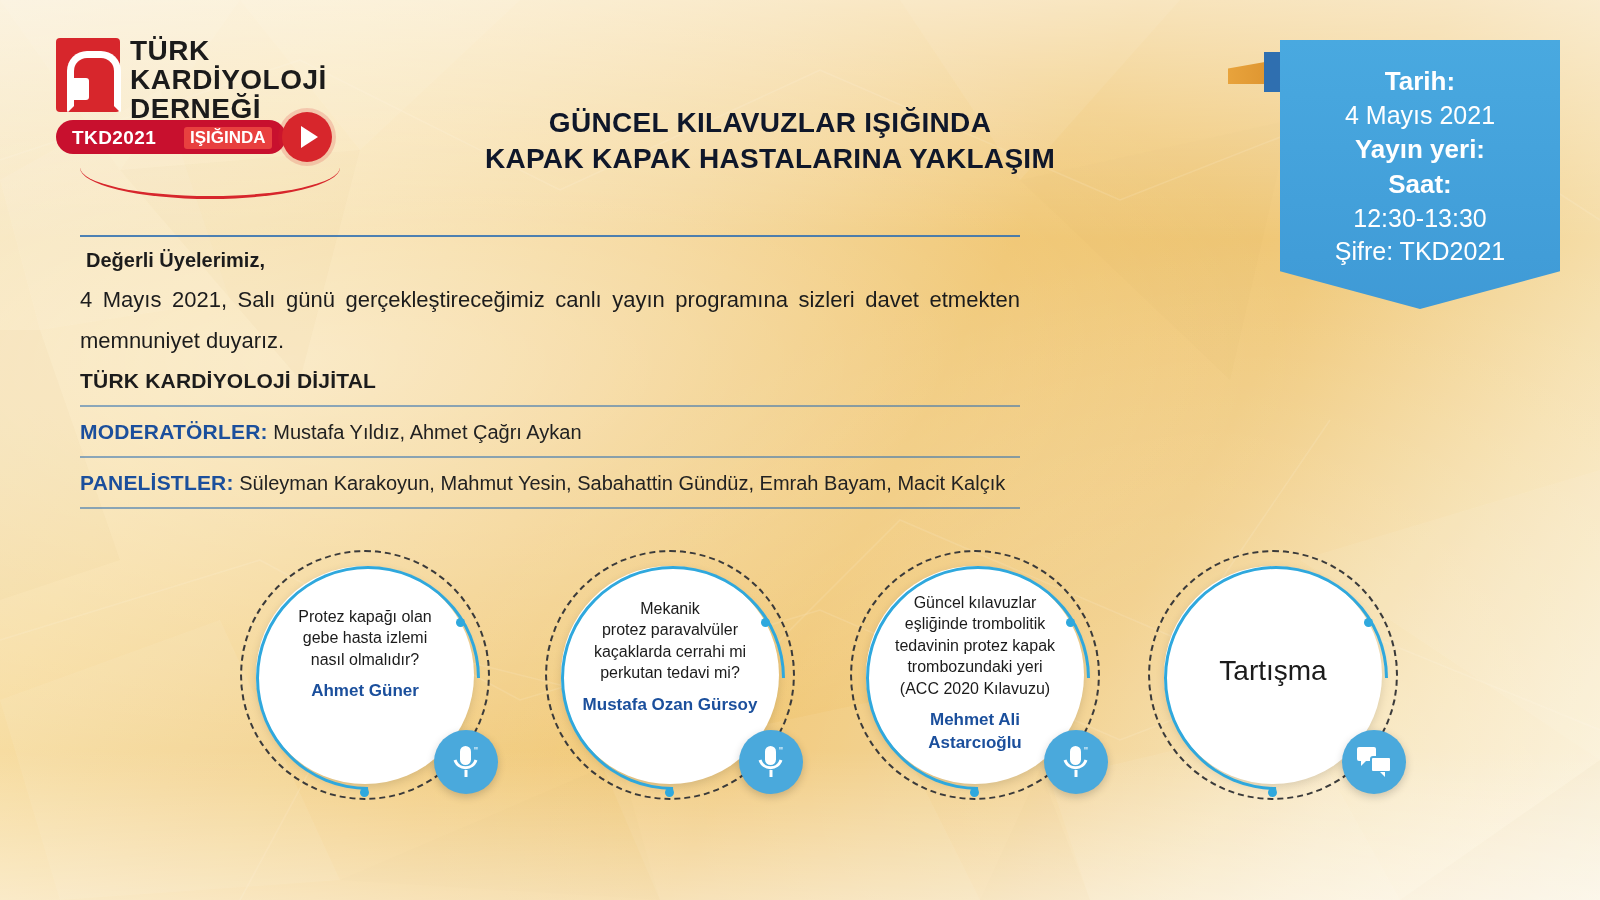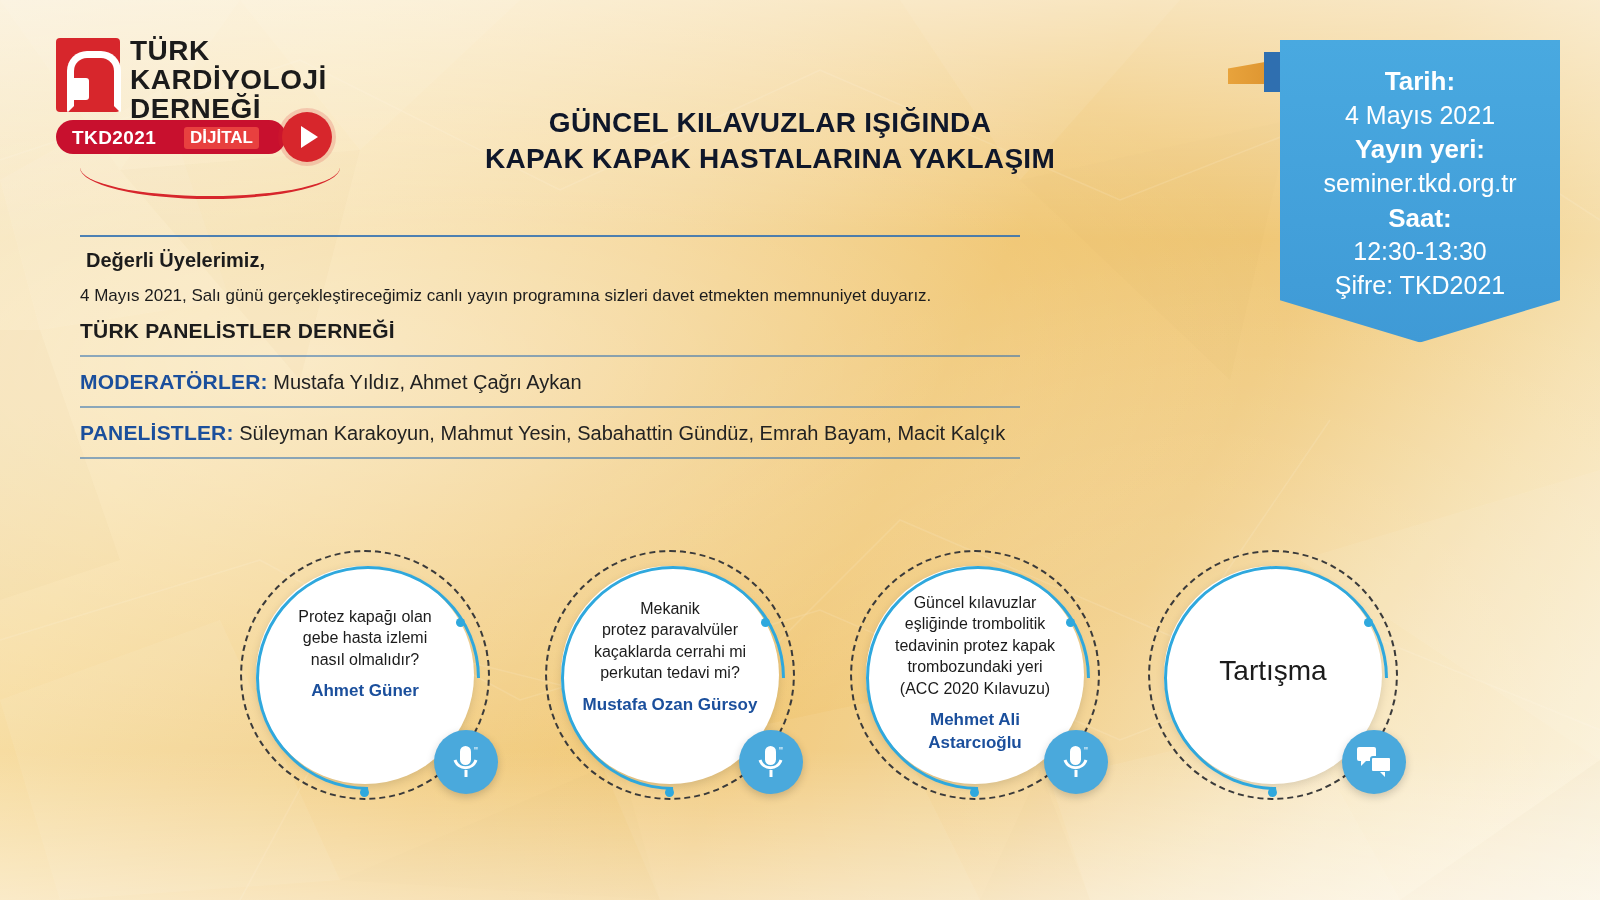--- a/index.html
+++ b/index.html
@@ -95,21 +95,21 @@
   }
   .ribbon-body .lbl{font-weight:bold;font-size:26px;line-height:1.34;}
   .ribbon-body .val{font-size:25px;line-height:1.34;font-weight:400;}
 
   
   #letter{position:absolute;left:80px;top:235px;width:940px;}
   .rule{height:2px;background:#2f6fb0;opacity:.85;}
   .rule.thin{opacity:.55;}
   #letter .greet{font-weight:bold;font-size:20px;color:#1c1c1c;margin:12px 6px 8px;}
   #letter .para{
-    font-size:17px;color:#1c1c1c;line-height:1.85;text-align:justify;margin:0 0 4px;
+    font-size:22px;color:#1c1c1c;line-height:1.85;text-align:justify;margin:0 0 4px;
   }
   #letter .org{font-weight:bold;font-size:21px;color:#1c1c1c;margin:8px 0 12px;letter-spacing:.2px;}
 
   .roleline{margin:13px 0 12px;font-size:20px;color:#222;}
   .roleline b{color:#1b4f9c;font-size:21px;letter-spacing:.2px;}
 
   
   #circles{position:absolute;left:0;top:540px;width:1440px;height:300px;}
   .topic{position:absolute;width:250px;height:250px;}
   .dashring{
@@ -176,49 +176,48 @@
 <div id="logo">
   <div class="logo-mark"></div>
   <div class="logo-text">
     <span>TÜRK</span>
     <span>KARDİYOLOJİ</span>
     <span>DERNEĞİ</span>
   </div>
   <div class="logo-swoosh"></div>
   <div class="logo-badge">
     <div class="b1">TKD2021</div>
-    <div class="b2">DİJİTAL</div>
+    <div class="b2">IŞIĞINDA</div>
   </div>
   <div class="logo-play"></div>
 </div>
 
 <div id="title">
   <div>GÜNCEL KILAVUZLAR IŞIĞINDA</div>
   <div>KAPAK KAPAK HASTALARINA YAKLAŞIM</div>
 </div>
 
 <div id="ribbon">
   <div class="ribbon-fold"></div>
   <div class="ribbon-fold2"></div>
   <div class="ribbon-body">
     <div class="lbl">Tarih:</div>
     <div class="val">4 Mayıs 2021</div>
     <div class="lbl">Yayın yeri:</div>
-    <div class="val">seminer.tkd.org.tr</div>
     <div class="lbl">Saat:</div>
     <div class="val">12:30-13:30</div>
     <div class="val">Şifre: TKD2021</div>
   </div>
 </div>
 
 <div id="letter">
   <div class="rule"></div>
   <div class="greet">Değerli Üyelerimiz,</div>
   <p class="para">4 Mayıs 2021, Salı günü gerçekleştireceğimiz canlı yayın programına sizleri davet etmekten memnuniyet duyarız.</p>
-  <div class="org">TÜRK PANELİSTLER DERNEĞİ</div>
+  <div class="org">TÜRK KARDİYOLOJİ DİJİTAL</div>
   <div class="rule thin"></div>
   <div class="roleline">
     <b>MODERATÖRLER:</b>
     <span>Mustafa Yıldız, Ahmet Çağrı Aykan</span>
   </div>
   <div class="rule thin"></div>
   <div class="roleline">
     <b>PANELİSTLER:</b>
     <span>Süleyman Karakoyun, Mahmut Yesin, Sabahattin Gündüz, Emrah Bayam, Macit Kalçık</span>
   </div>

